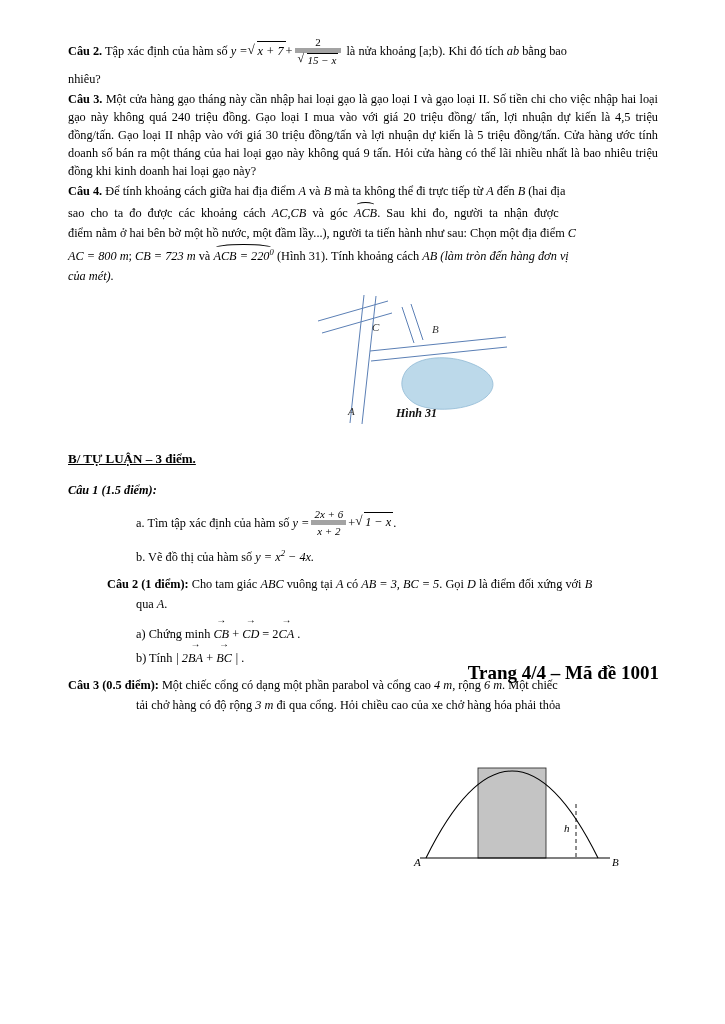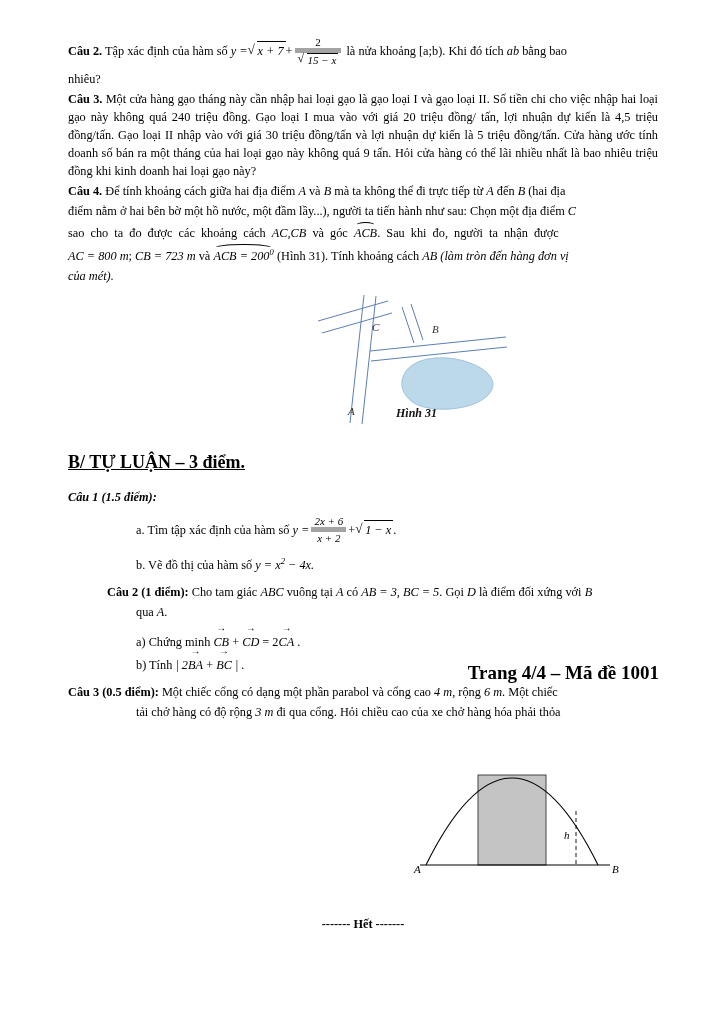--- a/index.html
+++ b/index.html
@@ -123,21 +123,21 @@
     left: 242px;
     top: 0;
     width: 200px;
     height: 136px;
   }
 
   .sec-title {
     margin-top: 16px;
     font-weight: bold;
     text-decoration: underline;
-    font-size: 18px;
+    font-size: 13px;
   }
   .blk { margin-top: 12px; font-style: italic; }
   .indent2 { padding-left: 68px; }
   .hang {
     padding-left: 68px;
     text-indent: -68px;
   }
   .hang2 {
     padding-left: 82px;
     text-indent: -82px;
@@ -199,35 +199,35 @@
       <span>Để tính khoảng cách giữa hai địa điểm</span>
       <span class="mth">A</span>
       <span>và</span>
       <span class="mth">B</span>
       <span>mà ta không thể đi trực tiếp từ</span>
       <span class="mth">A</span>
       <span>đến</span>
       <span class="mth">B</span>
       <span>(hai địa</span>
     </p>
-    <p>
-      <span>điểm nằm ở hai bên bờ một hồ nước, một đầm lầy...), người ta tiến hành như sau: Chọn một địa điểm</span>
-      <span class="mth">C</span>
-    </p>
     <p style="word-spacing:3px;">
       <span>sao cho ta đo được các khoảng cách</span>
       <span class="mth">AC,CB</span>
       <span>và góc</span>
       <span class="mth overarc">ACB</span><span>. Sau khi đo, người ta nhận được</span>
     </p>
     <p>
+      <span>điểm nằm ở hai bên bờ một hồ nước, một đầm lầy...), người ta tiến hành như sau: Chọn một địa điểm</span>
+      <span class="mth">C</span>
+    </p>
+    <p>
       <span class="mth">AC = 800 m</span><span>;</span>
       <span class="mth">CB = 723 m</span>
       <span>và</span>
-      <span class="mth overarc"><span>ACB = 200</span><sup>0</sup></span>
+      <span class="mth overarc"><span>ACB = 220</span><sup>0</sup></span>
       <span>(Hình 31). Tính khoảng cách</span>
       <span class="mth">AB</span>
       <span class="it">(làm tròn đến hàng đơn vị</span>
     </p>
     <p class="it">của mét).</p>
 
     <div class="fig31-wrap">
       <svg class="fig31" viewBox="0 0 200 136">
 
         <g stroke="#5b7fb5" fill="none" stroke-width="1">
@@ -317,17 +317,16 @@
 
         <line x1="12" y1="138" x2="202" y2="138" stroke="#000" stroke-width="1.1"></line>
 
         <line x1="168" y1="84" x2="168" y2="138" stroke="#000" stroke-width="0.9" stroke-dasharray="4,3"></line>
         <text x="156" y="112" font-family="Liberation Serif, serif" font-style="italic" font-size="11">h</text>
         <text x="6" y="146" font-family="Liberation Serif, serif" font-style="italic" font-size="11">A</text>
         <text x="204" y="146" font-family="Liberation Serif, serif" font-style="italic" font-size="11">B</text>
       </svg>
     </div>
 
-    <p class="het">------- Hết -------</p>
   </div>
 
   <div class="footer">Trang 4/4 – Mã đề 1001</div>
 </div>
 
 </body></html>

